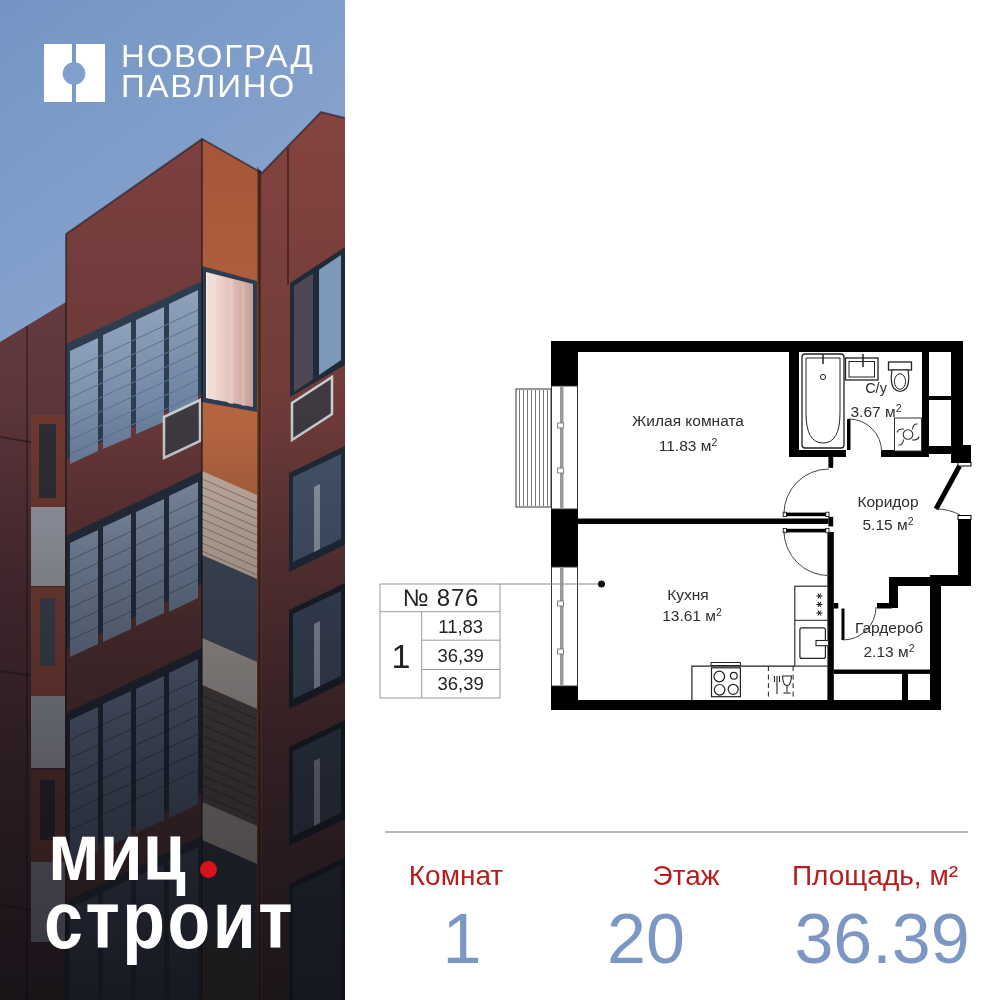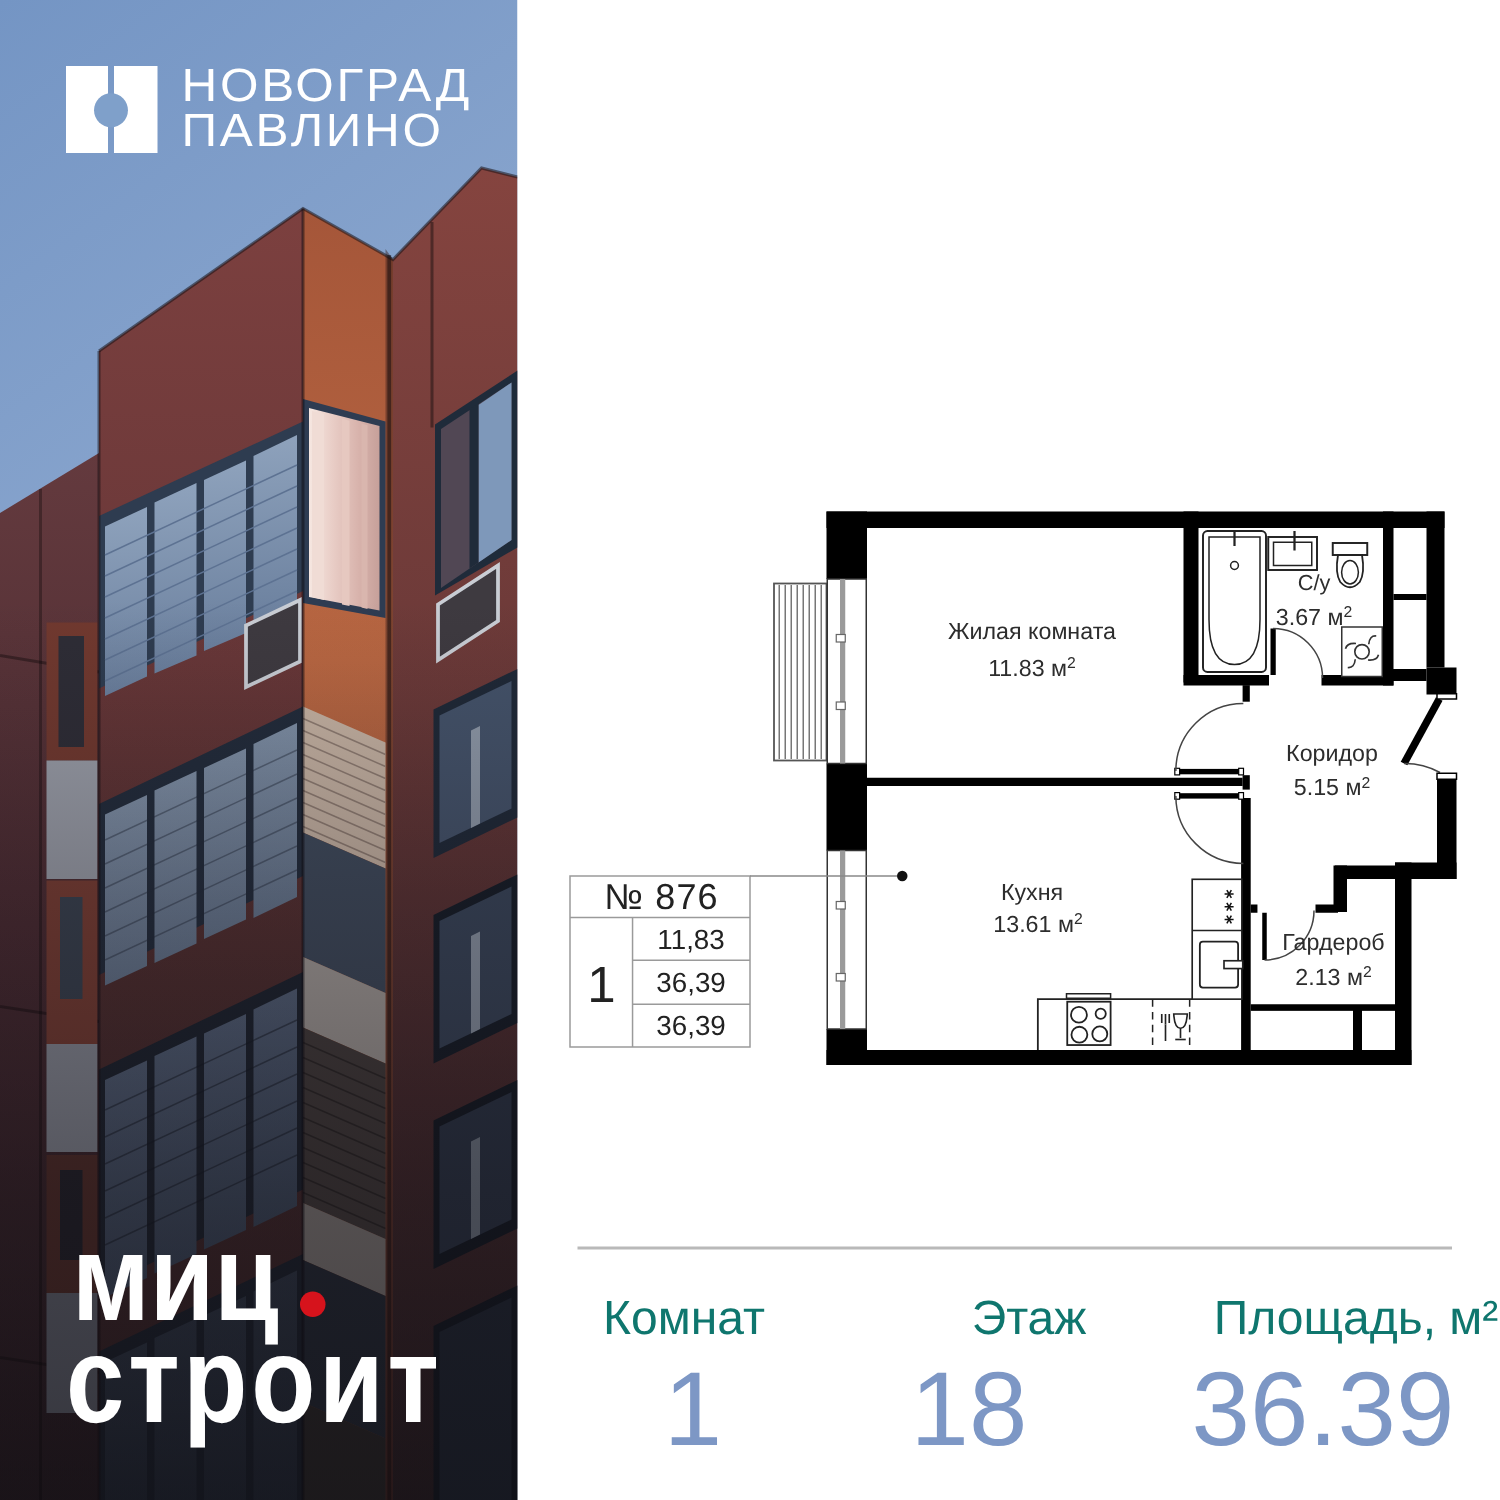--- a/index.html
+++ b/index.html
@@ -4,21 +4,21 @@
   html,body{margin:0;padding:0;background:#fff;width:1000px;height:1000px;overflow:hidden}
   *{box-sizing:border-box}
   body{font-family:"Liberation Sans", sans-serif;position:relative}
   #photo{position:absolute;left:0;top:0;width:345px;height:1000px;overflow:hidden}
   #plansvg{position:absolute;left:0;top:0}
   .lbl{fill:#2d2d2d;font-family:"Liberation Sans",sans-serif}
   #logo{position:absolute;left:44px;top:44px}
   #logotext{position:absolute;left:121px;top:41.5px;color:#fff;font-size:33px;line-height:32px;letter-spacing:1.8px;font-weight:400;transform:scale(1,0.94);transform-origin:0 0}
   .mic{position:absolute;color:#fff;font-weight:700;font-size:70px;transform:scale(1,1.17);transform-origin:0 0;line-height:1;white-space:nowrap}
   #reddot{position:absolute;left:200px;top:861px;width:17px;height:17px;border-radius:50%;background:#d6131c}
-  .botlabel{position:absolute;color:#0f766e;font-size:32px;transform:translateX(-50%);white-space:nowrap}
+  .botlabel{position:absolute;color:#b91c1c;font-size:28px;transform:translateX(-50%);white-space:nowrap}
   .botnum{position:absolute;color:#7d97c5;font-size:70px;transform:translateX(-50%);white-space:nowrap}
   #divline{position:absolute;left:385px;top:831px;width:583px;height:2px;background:#b9b9b9}
 </style></head>
 <body>
 <svg id="plansvg" width="1000" height="1000" viewBox="0 0 1000 1000">
 <g fill="#000">
 <rect x="551" y="341" width="412" height="11"></rect>
 <rect x="551" y="341" width="27" height="45"></rect>
 <rect x="551" y="509" width="27" height="58"></rect>
 <rect x="551" y="686" width="27" height="24"></rect>
@@ -389,16 +389,16 @@
 <circle cx="30" cy="29.5" r="11.3" fill="#7fa0ca"></circle>
 </svg>
 </div>
 <div id="logotext">НОВОГРАД<br>ПАВЛИНО</div>
 <div class="mic" id="mic1" style="left:48px;top:811px">миц</div>
 <div class="mic" id="mic2" style="left:44px;top:879px;letter-spacing:2.5px">строит</div>
 <div id="reddot"></div>
 <div id="divline"></div>
 <div class="botlabel" style="left:456px;top:860px">Комнат</div>
 <div class="botlabel" style="left:686px;top:860px">Этаж</div>
-<div class="botlabel" style="left:904px;top:860px">Площадь, м²</div>
+<div class="botlabel" style="left:875px;top:860px">Площадь, м²</div>
 <div class="botnum" style="left:462px;top:899px">1</div>
-<div class="botnum" style="left:646px;top:899px">18</div>
+<div class="botnum" style="left:646px;top:899px">20</div>
 <div class="botnum" style="left:882px;top:899px">36.39</div>
 
 </body></html>

